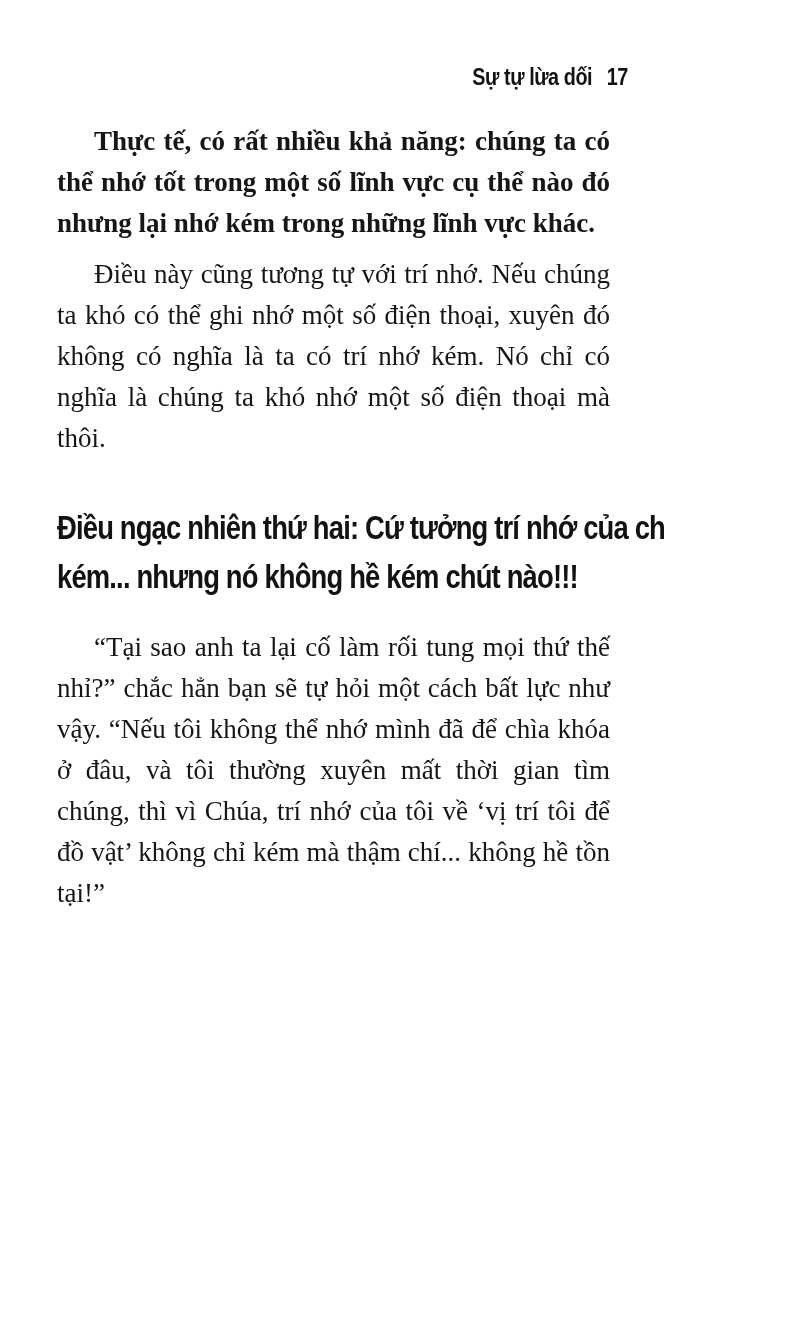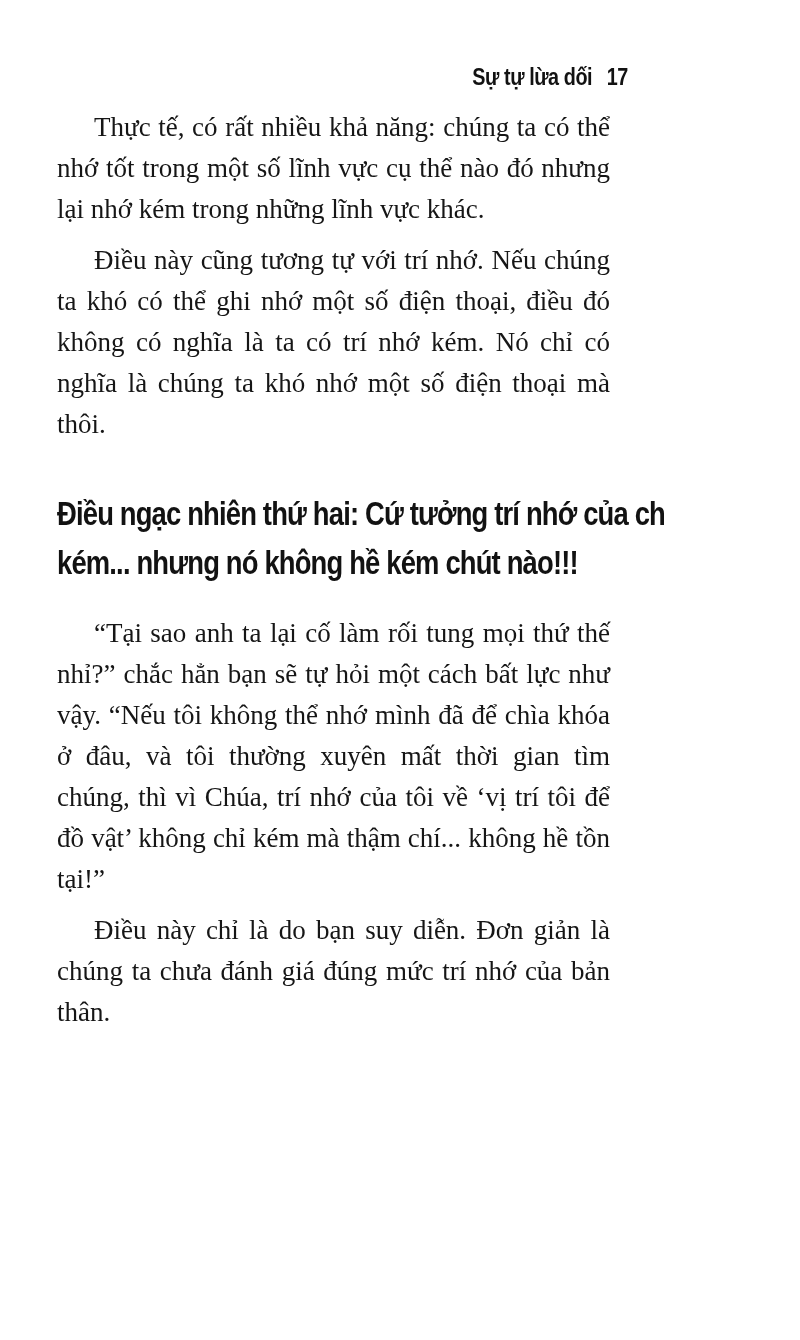--- a/index.html
+++ b/index.html
@@ -40,21 +40,22 @@
   p.body-para {
     font-family: "Liberation Serif", serif;
     font-size: 27px;
     line-height: 41px;
     text-align: justify;
     text-indent: 37px;
     margin: 10px 0;
     color: #161616;
   }
   p.body-para.first {
-    margin-top: 16px;
+    margin-top: 30px;
+    font-weight: bold;
   }
   h2.section-heading {
     font-family: "Liberation Sans", sans-serif;
     font-weight: 700;
     font-size: 33px;
     line-height: 49px;
     letter-spacing: -1px;
     color: #121212;
     width: 830px;
     transform: scaleX(0.83);
@@ -69,24 +70,23 @@
 
   <div class="running-header">
     <span class="condensed"><span>Sự tự lừa dối</span><span class="page-number">17</span></span>
   </div>
 
   <div class="content">
 
     <p class="body-para first">Thực tế, có rất nhiều khả năng: chúng ta có thể nhớ tốt trong một số lĩnh vực cụ thể nào đó nhưng lại nhớ kém trong những lĩnh vực khác.</p>
 
 
-    <p class="body-para">Điều này cũng tương tự với trí nhớ. Nếu chúng ta khó có thể ghi nhớ một số điện thoại, điều đó không có nghĩa là ta có trí nhớ kém. Nó chỉ có nghĩa là chúng ta khó nhớ một số điện thoại mà thôi.</p>
+    <p class="body-para">Điều này cũng tương tự với trí nhớ. Nếu chúng ta khó có thể ghi nhớ một số điện thoại, xuyên đó không có nghĩa là ta có trí nhớ kém. Nó chỉ có nghĩa là chúng ta khó nhớ một số điện thoại mà thôi.</p>
 
 
     <h2 class="section-heading">Điều ngạc nhiên thứ hai: Cứ tưởng trí nhớ của chúng ta kém... nhưng nó không hề kém chút nào!!!</h2>
 
     <p class="body-para">“Tại sao anh ta lại cố làm rối tung mọi thứ thế nhỉ?” chắc hẳn bạn sẽ tự hỏi một cách bất lực như vậy. “Nếu tôi không thể nhớ mình đã để chìa khóa ở đâu, và tôi thường xuyên mất thời gian tìm chúng, thì vì Chúa, trí nhớ của tôi về ‘vị trí tôi để đồ vật’ không chỉ kém mà thậm chí... không hề tồn tại!”</p>
 
-    <p class="body-para">Điều này chỉ là do bạn suy diễn. Đơn giản là chúng ta chưa đánh giá đúng mức trí nhớ của bản thân.</p>
 
   </div>
 
 </div>
 
 </body></html>

